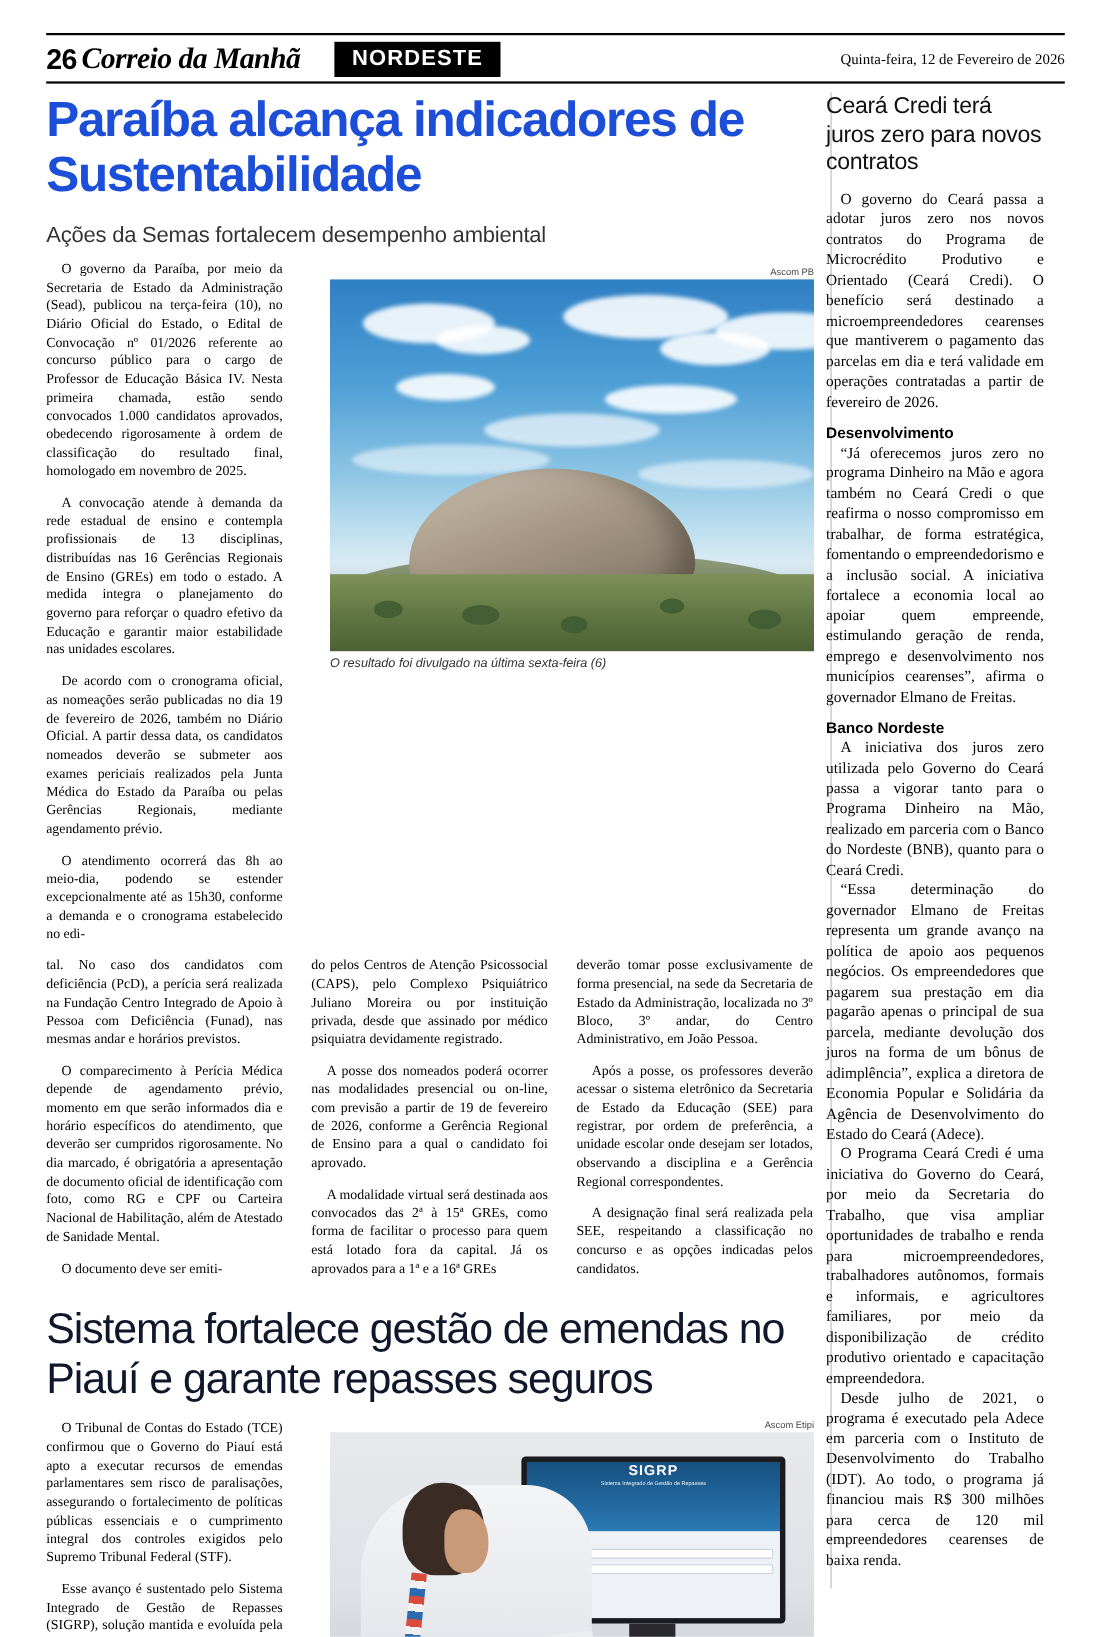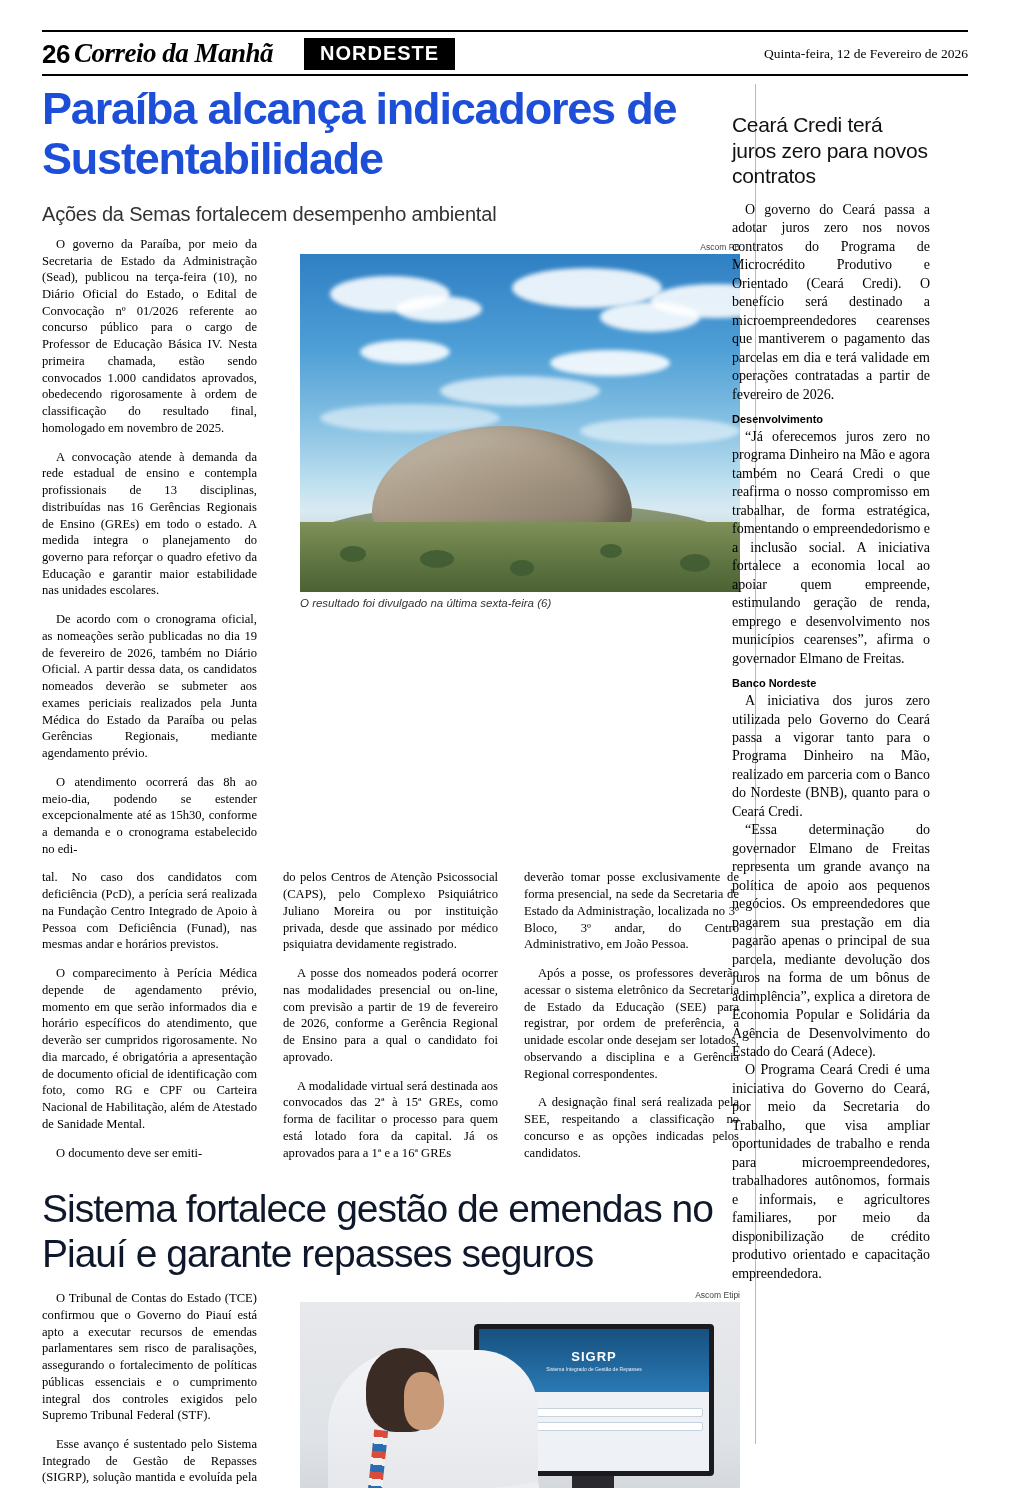--- a/index.html
+++ b/index.html
@@ -95,24 +95,23 @@
   }
 
   .left-zone {
     position: absolute;
     left: 0;
     top: 0;
     width: 698px;
   }
   .right-zone {
     position: absolute;
-    left: 690px;
+    left: 709px;
     top: 0;
     width: 198px;
-    margin-top: 28px;
   }
   .vrule {
     position: absolute;
     left: 713px;
     top: 0px;
     width: 1px;
     height: 1360px;
     background: #b9b9b9;
   }
 
@@ -236,21 +235,21 @@
     overflow: hidden;
   }
   .screen-top {
     height: 44%;
     background: linear-gradient(#17507f, #2a7ab5);
     color: #fff;
     font-family: "Liberation Sans", sans-serif;
     font-size: 11px;
     display: flex;
     align-items: center;
-    justify-content: center;
+    justify-content: flex-start;
     flex-direction: column;
   }
   .screen-logo {
     font-weight: bold;
     font-size: 13px;
     letter-spacing: 1px;
   }
   .screen-sub {
     font-size: 5px;
     opacity: 0.9;
@@ -398,21 +397,21 @@
     line-height: 1.32;
     text-align: justify;
     margin: 0;
     text-indent: 13px;
     hyphens: auto;
     -webkit-hyphens: auto;
   }
   .rail-sub {
     font-family: "Liberation Sans", sans-serif;
     font-weight: bold;
-    font-size: 11px;
+    font-size: 14px;
     margin: 9px 0 3px 0;
   }
 
   
   .story2 { margin-top: 26px; }
   h1.headline2 {
     font-family: "Liberation Sans", sans-serif;
     font-weight: normal;
     font-size: 39px;
     line-height: 1.14;
@@ -549,16 +548,17 @@
 
     <div class="right-zone">
       <h2 class="rail-headline">Ceará Credi terá juros zero para novos contratos</h2>
       <p class="rail">O governo do Ceará passa a adotar juros zero nos novos contratos do Programa de Microcrédito Produtivo e Orientado (Ceará Credi). O benefício será destinado a microempreendedores cearenses que mantiverem o pagamento das parcelas em dia e terá validade em operações contratadas a partir de fevereiro de 2026.</p>
       <div class="rail-sub">Desenvolvimento</div>
       <p class="rail">“Já oferecemos juros zero no programa Dinheiro na Mão e agora também no Ceará Credi o que reafirma o nosso compromisso em trabalhar, de forma estratégica, fomentando o empreendedorismo e a inclusão social. A iniciativa fortalece a economia local ao apoiar quem empreende, estimulando geração de renda, emprego e desenvolvimento nos municípios cearenses”, afirma o governador Elmano de Freitas.</p>
       <div class="rail-sub">Banco Nordeste</div>
       <p class="rail">A iniciativa dos juros zero utilizada pelo Governo do Ceará passa a vigorar tanto para o Programa Dinheiro na Mão, realizado em parceria com o Banco do Nordeste (BNB), quanto para o Ceará Credi.</p>
       <p class="rail">“Essa determinação do governador Elmano de Freitas representa um grande avanço na política de apoio aos pequenos negócios. Os empreendedores que pagarem sua prestação em dia pagarão apenas o principal de sua parcela, mediante devolução dos juros na forma de um bônus de adimplência”, explica a diretora de Economia Popular e Solidária da Agência de Desenvolvimento do Estado do Ceará (Adece).</p>
       <p class="rail">O Programa Ceará Credi é uma iniciativa do Governo do Ceará, por meio da Secretaria do Trabalho, que visa ampliar oportunidades de trabalho e renda para microempreendedores, trabalhadores autônomos, formais e informais, e agricultores familiares, por meio da disponibilização de crédito produtivo orientado e capacitação empreendedora.</p>
+      <p class="rail">Desde julho de 2021, o programa é executado pela Adece em parceria com o Instituto de Desenvolvimento do Trabalho (IDT). Ao todo, o programa já financiou mais R$ 300 milhões para cerca de 120 mil empreendedores cearenses de baixa renda.</p>
     </div>
 
   </div>
 </div>
 
 </body></html>

